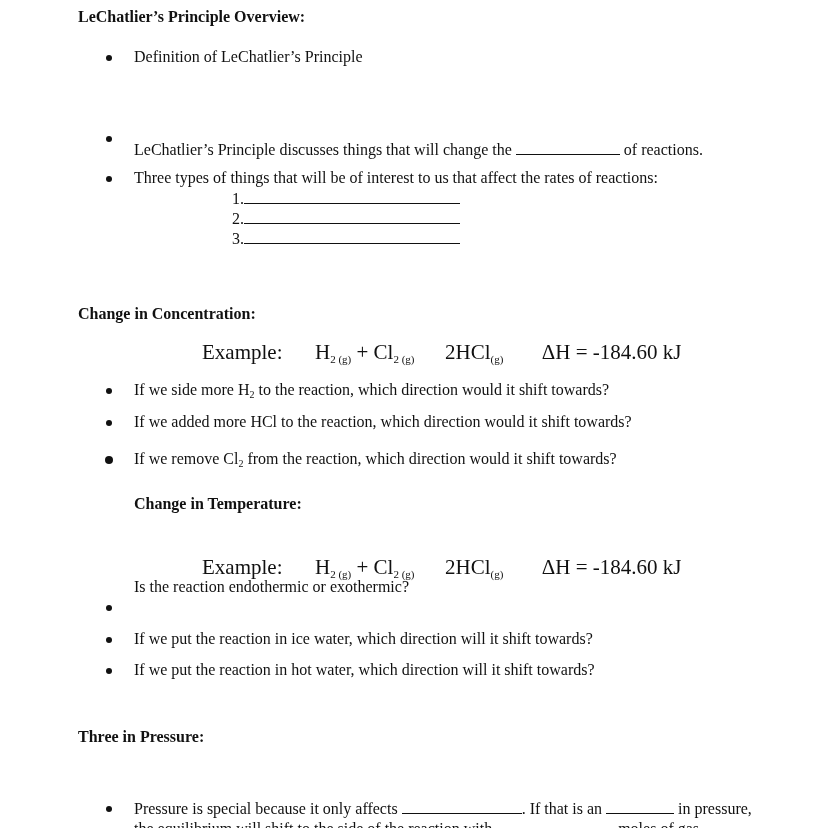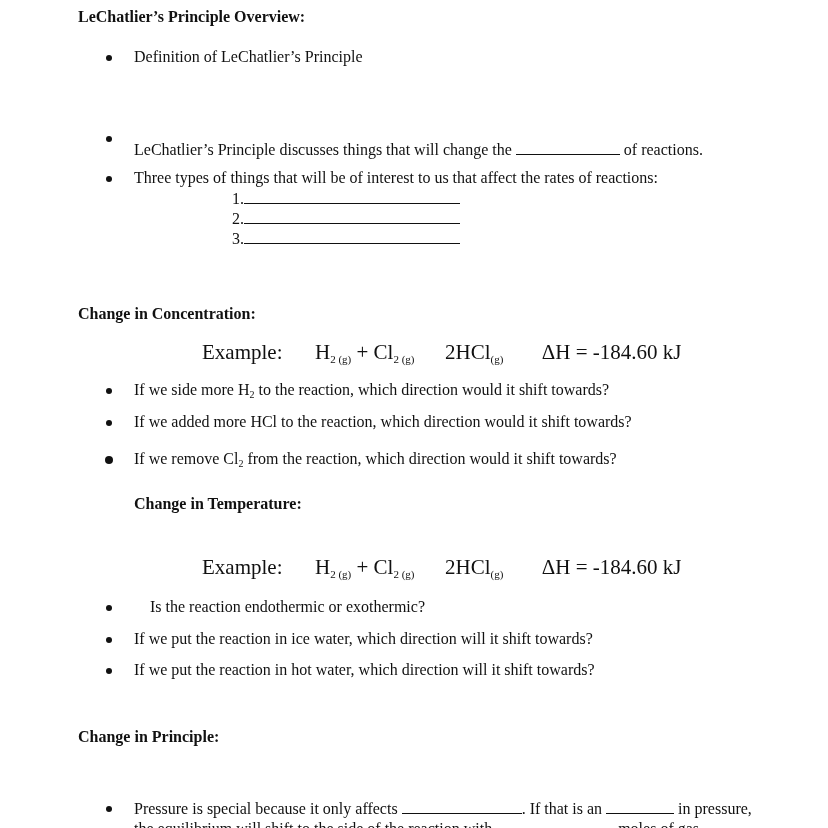--- a/index.html
+++ b/index.html
@@ -70,29 +70,29 @@
   <span style="display:inline-block;width:22px;"></span>
   <span>H</span><span class="sub">2 (g)</span>
   <span>+ Cl</span><span class="sub">2 (g)</span>
   <span style="display:inline-block;width:20px;"></span>
   <span>2HCl</span><span class="sub">(g)</span>
   <span style="display:inline-block;width:28px;"></span>
   <span>ΔH = -184.60 kJ</span>
 </div>
 
 <div class="bullet" style="left:106px;top:605px;"></div>
-<div class="abs t" style="left:134px;top:598px;margin-left:16px;">Is the reaction endothermic or exothermic?</div>
+<div class="abs t" style="left:134px;top:578px;">Is the reaction endothermic or exothermic?</div>
 
 <div class="bullet" style="left:106px;top:637px;"></div>
 <div class="abs t" style="left:134px;top:630px;">If we put the reaction in ice water, which direction will it shift towards?</div>
 
 <div class="bullet" style="left:106px;top:668px;"></div>
 <div class="abs t" style="left:134px;top:661px;">If we put the reaction in hot water, which direction will it shift towards?</div>
 
-<div class="abs h" style="left:78px;top:728px;">Change in Principle:</div>
+<div class="abs h" style="left:78px;top:728px;">Three in Pressure:</div>
 
 <div class="bullet" style="left:106px;top:806px;"></div>
 <div class="abs t" style="left:134px;top:799px;">
   <span>Pressure is special because it only affects</span>
   <span class="blank" style="width:120px;"></span><span>. If that is an</span>
   <span class="blank" style="width:68px;"></span>
   <span>in pressure,</span>
 </div>
 <div class="abs t" style="left:134px;top:819px;">
   <span>the equilibrium will shift to the side of the reaction with</span>

